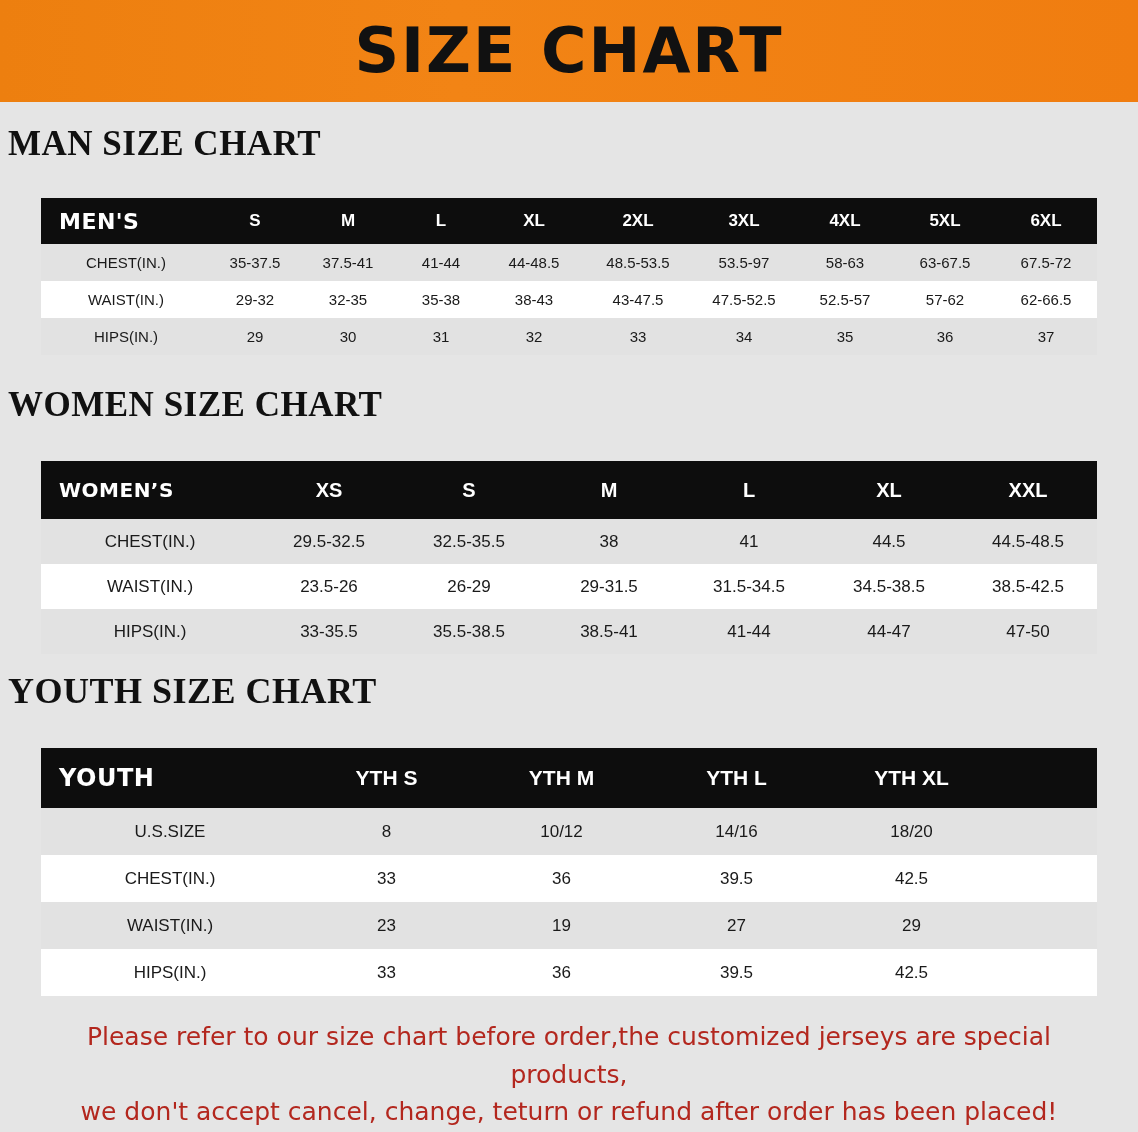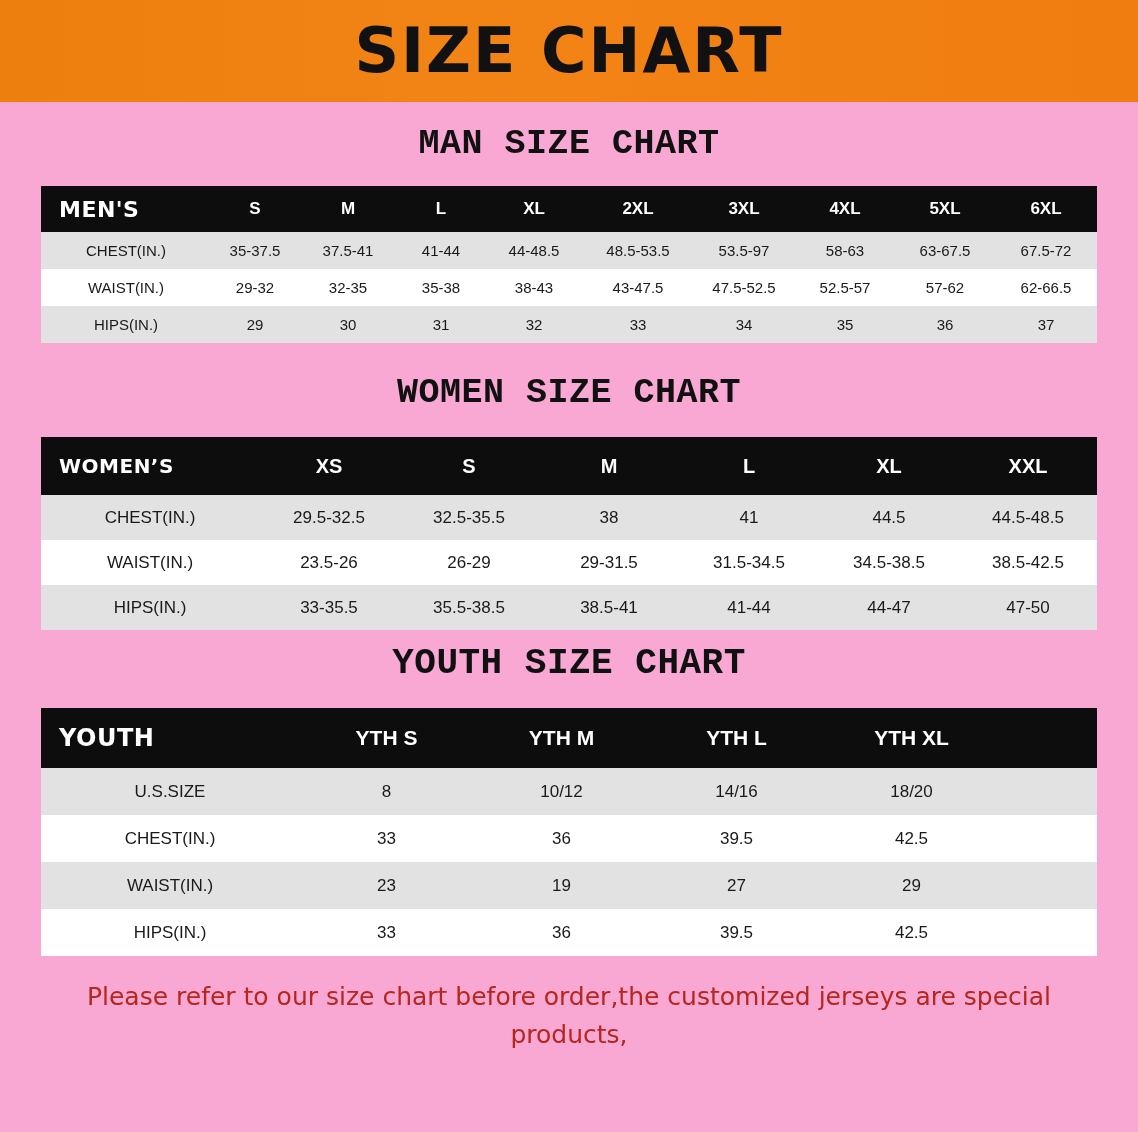--- a/index.html
+++ b/index.html
@@ -10,21 +10,21 @@
     width: 1138px;
     height: 1132px;
     background: #ffffff;
     font-family: "Liberation Sans", sans-serif;
     overflow: hidden;
   }
   .page {
     position: relative;
     width: 1138px;
     height: 1132px;
-    background: #f9a8d4;
+    background: #e5e5e5;
     box-sizing: border-box;
   }
 
   
   .banner {
     width: 100%;
     height: 102px;
     background: #f07d10;
     background: linear-gradient(90deg, #ed7f0f 0%, #f28415 40%, #f07d10 100%);
     display: flex;
@@ -36,33 +36,33 @@
     font-weight: bold;
     font-size: 62px;
     letter-spacing: 2px;
     color: #111111;
     line-height: 1;
     text-align: center;
   }
 
   
   .section-title {
-    text-align: center;
-    font-family: Liberation Mono, monospace;
+    font-family: Liberation Serif, serif;
     font-weight: bold;
     color: #111111;
     letter-spacing: 0.5px;
+    padding-left: 8px;
   }
   #man-title   { font-size: 35px; margin-top: 22px; }
   #women-title { font-size: 35px; margin-top: 30px; }
   #youth-title { font-size: 36px; margin-top: 13px; }
 
   
   .table-wrap {
-    margin: 4px auto;
+    margin: 16px auto;
     width: 1056px;
   }
   table {
     width: 100%;
     border-collapse: collapse;
     table-layout: fixed;
   }
   th, td {
     text-align: center;
     font-family: "Liberation Sans", sans-serif;
@@ -314,15 +314,16 @@
           <td>39.5</td>
           <td>42.5</td>
           <td></td>
         </tr>
       </tbody>
     </table>
   </div>
 
   <div class="note">
     <span class="note-line">Please refer to our size chart before order,the customized jerseys are special products,</span>
+    <span class="note-line">we don't accept cancel, change, teturn or refund after order has been placed!</span>
   </div>
 
 </div>
 
 </body></html>

